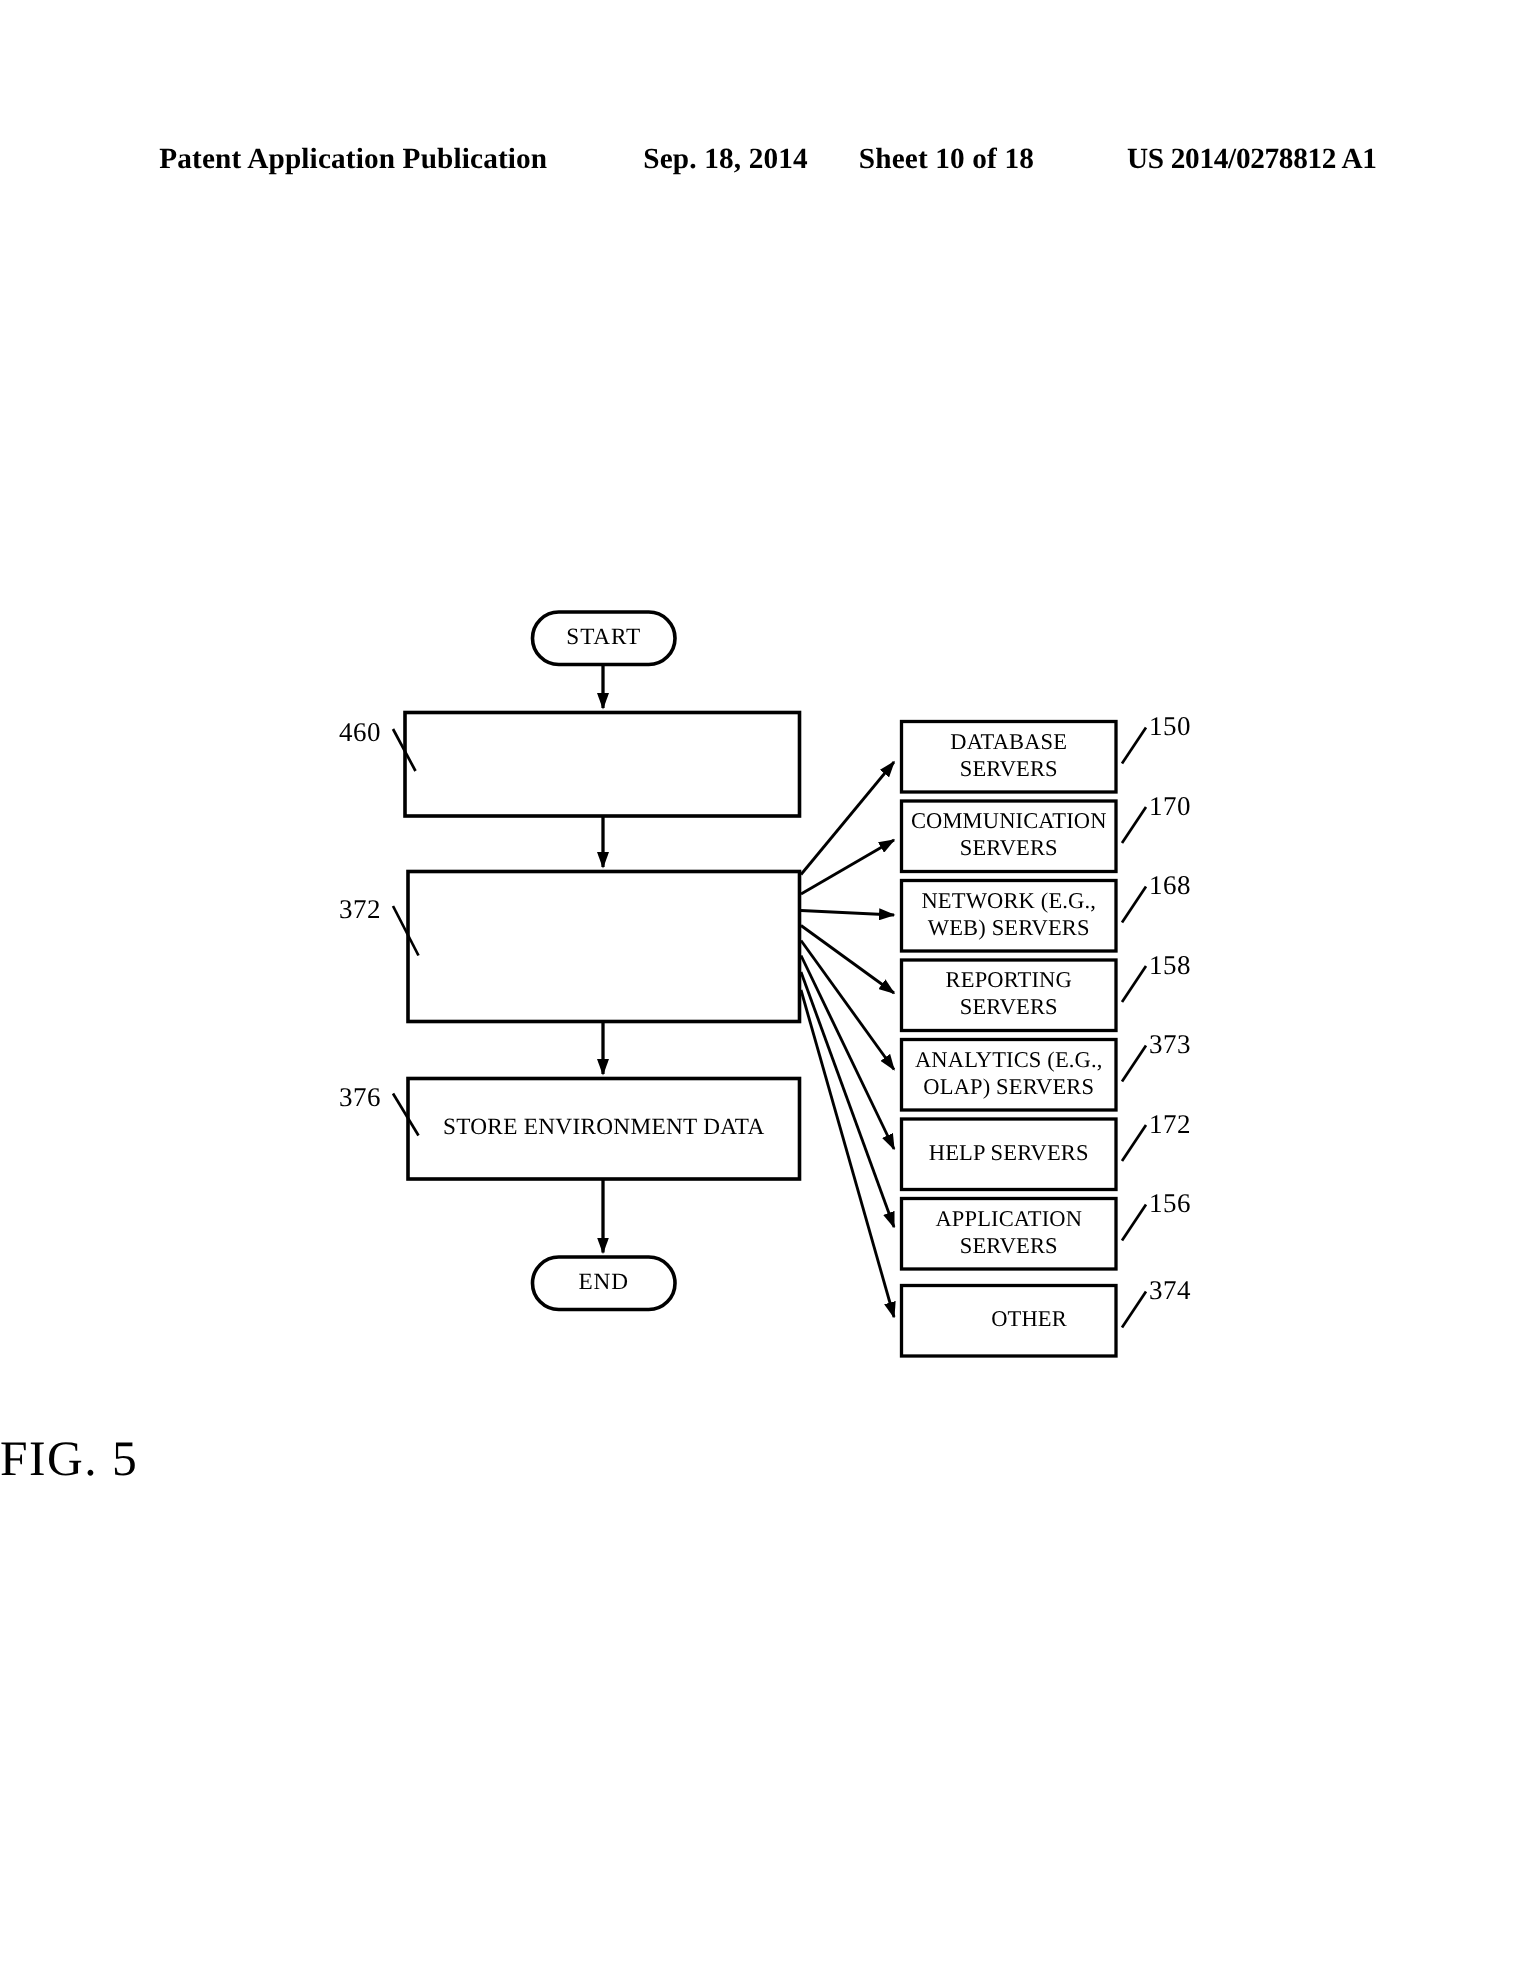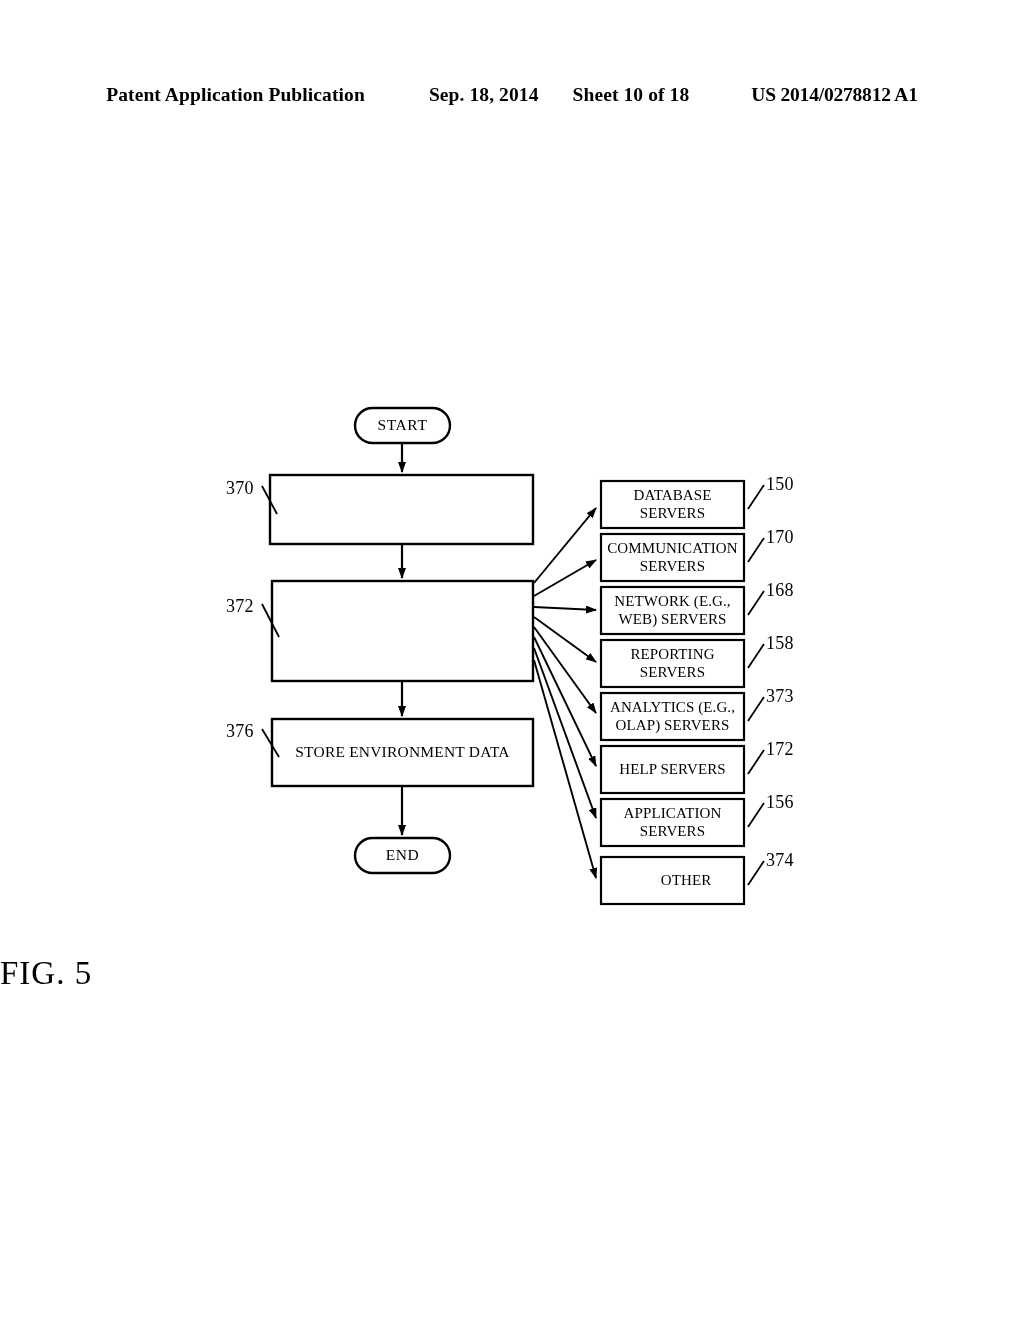--- a/index.html
+++ b/index.html
@@ -13,21 +13,21 @@
     position: relative;
     font-family: "Liberation Serif", serif;
     color: #000000;
     overflow: hidden;
   }
 
   
   #patent-header {
     position: absolute;
     left: 0;
-    top: 84px;
+    top: 96px;
     width: 1024px;
     display: flex;
     justify-content: center;
     align-items: baseline;
     font-family: "Liberation Serif", serif;
     font-weight: bold;
     font-size: 19.5px;
     letter-spacing: 0.1px;
     white-space: nowrap;
     gap: 20px;
@@ -156,21 +156,21 @@
 
   <div class="node-label terminal-label" style="left:355px; top:408px; width:95px; height:35px;">START</div>
   <div class="node-label terminal-label" style="left:355px; top:838px; width:95px; height:35px;">END</div>
 
 
 
   <div class="node-label process-label" style="left:272px; top:719px; width:261px; height:67px; flex-direction:column;">
     <span>STORE ENVIRONMENT DATA</span>
   </div>
 
-  <div class="ref-num" style="left:226px; top:478px;">370</div>
+  <div class="ref-num" style="left:226px; top:478px;">460</div>
   <div class="ref-num" style="left:226px; top:596px;">372</div>
   <div class="ref-num" style="left:226px; top:721px;">376</div>
 
   <div class="node-label server-label" style="left:601px; top:481px; width:143px; height:47px; flex-direction:column;">
     <span>DATABASE</span>
     <span>SERVERS</span>
   </div>
   <div class="node-label server-label" style="left:601px; top:534px; width:143px; height:47px; flex-direction:column;">
     <span>COMMUNICATION</span>
     <span>SERVERS</span>

